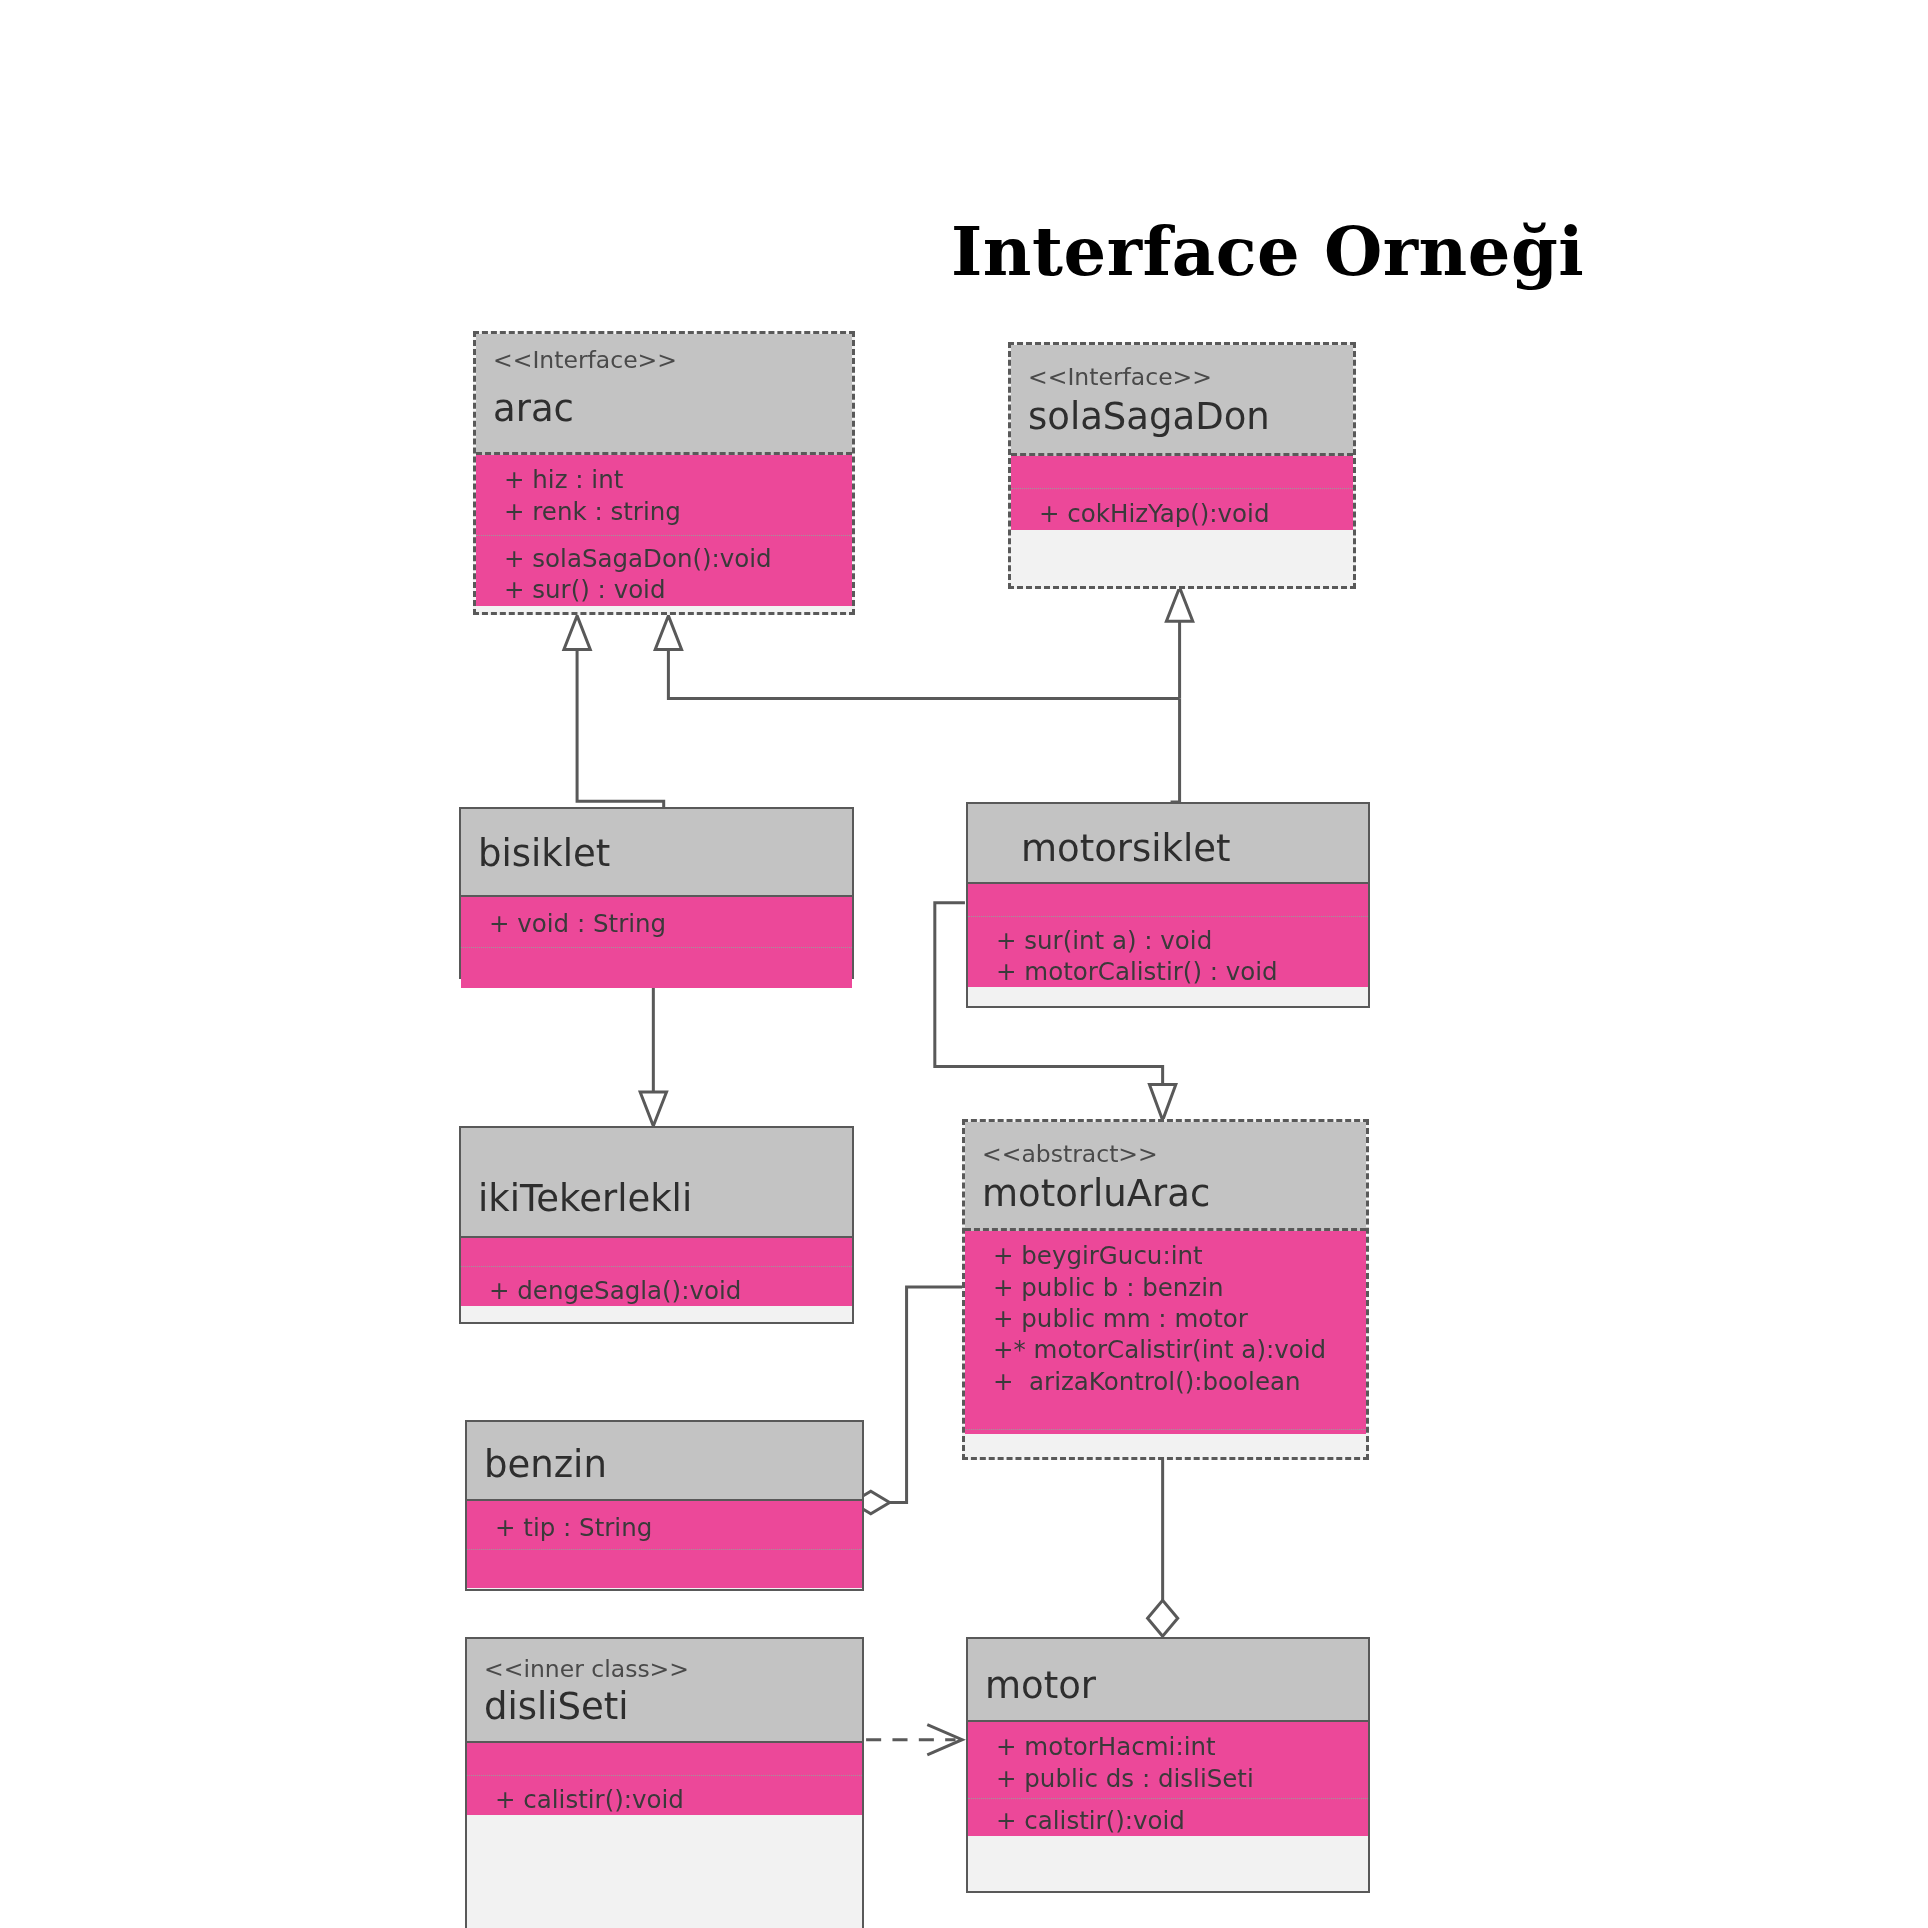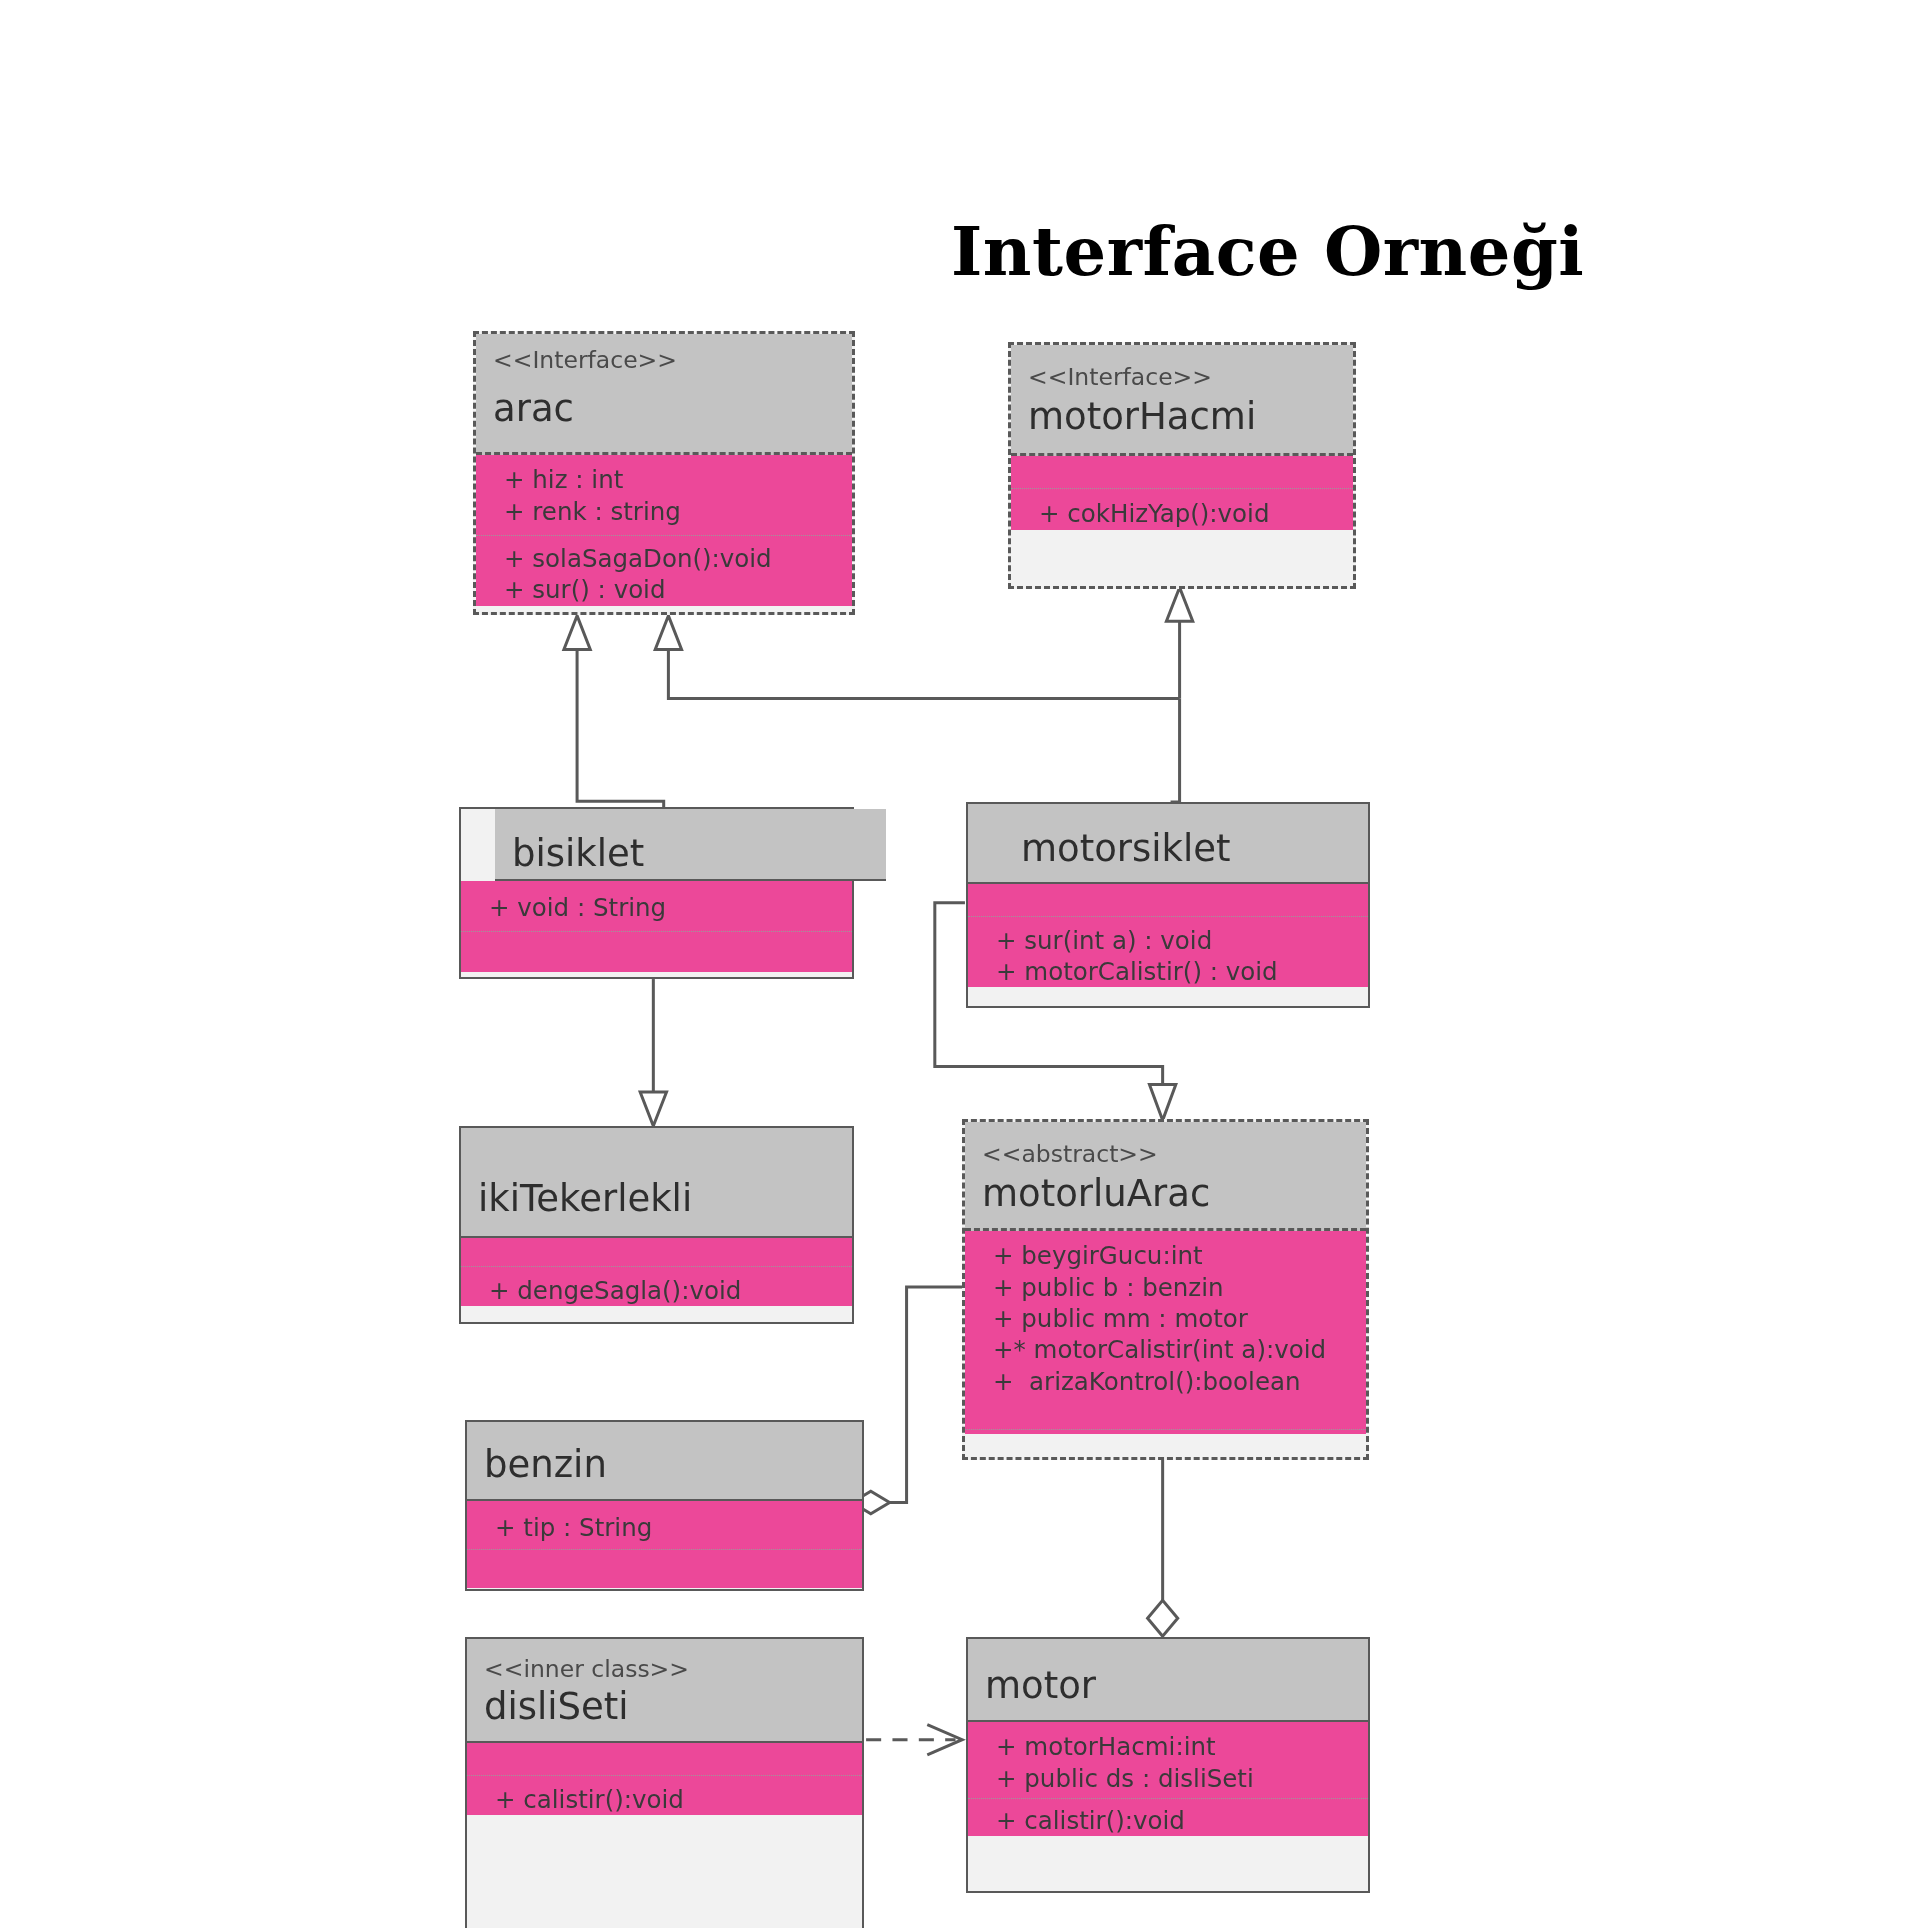--- a/index.html
+++ b/index.html
@@ -148,34 +148,34 @@
       <div class="compartment sep" style="padding-top:7.5px;">
         <div class="member">+ solaSagaDon():void</div>
         <div class="member">+ sur() : void</div>
       </div>
     </div>
   </div>
 
   <div class="uml-box dashed" style="left:1008px;top:342px;width:348px;height:247px;">
     <div class="box-header" style="height:111px;">
       <div class="stereotype" style="padding-top:19px;">&lt;&lt;Interface&gt;&gt;</div>
-      <div class="class-name" style="padding-top:3.8px;">motorHacmi</div>
+      <div class="class-name" style="padding-top:3.8px;">solaSagaDon</div>
     </div>
     <div class="box-body">
       <div class="compartment">
         <div class="spacer" style="height:32px;"></div>
       </div>
       <div class="compartment sep" style="padding-top:9.4px;">
         <div class="member">+ cokHizYap():void</div>
       </div>
     </div>
   </div>
 
   <div class="uml-box solid" style="left:459px;top:807px;width:395px;height:172px;">
-    <div class="box-header" style="height:72px;margin-left:34px;">
+    <div class="box-header" style="height:88px;">
       <div class="class-name" style="padding-top:22.6px;">bisiklet</div>
     </div>
     <div class="box-body">
       <div class="compartment" style="padding-top:11.3px;padding-bottom:7.5px;">
         <div class="member">+ void : String</div>
       </div>
       <div class="compartment sep">
         <div class="spacer" style="height:40px;"></div>
       </div>
     </div>

